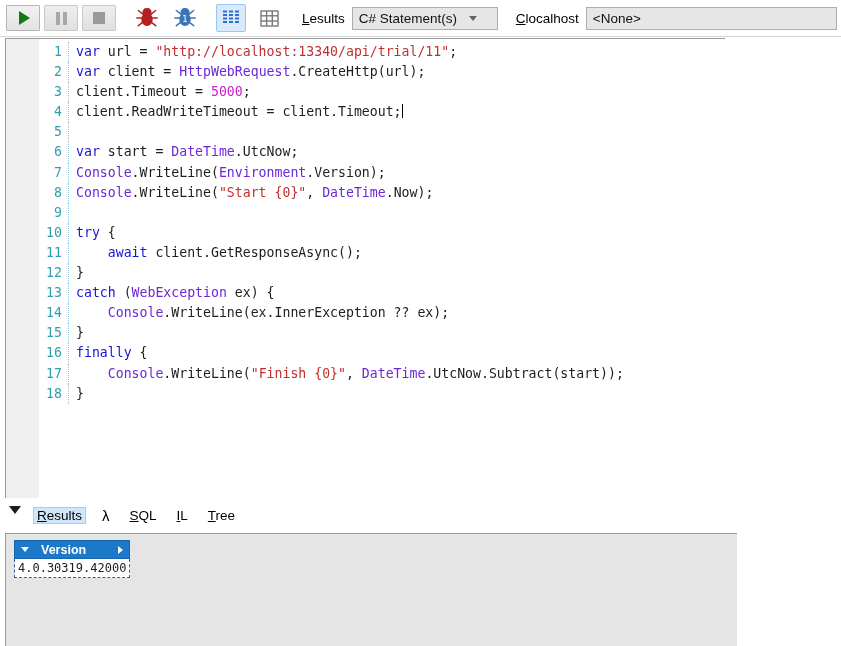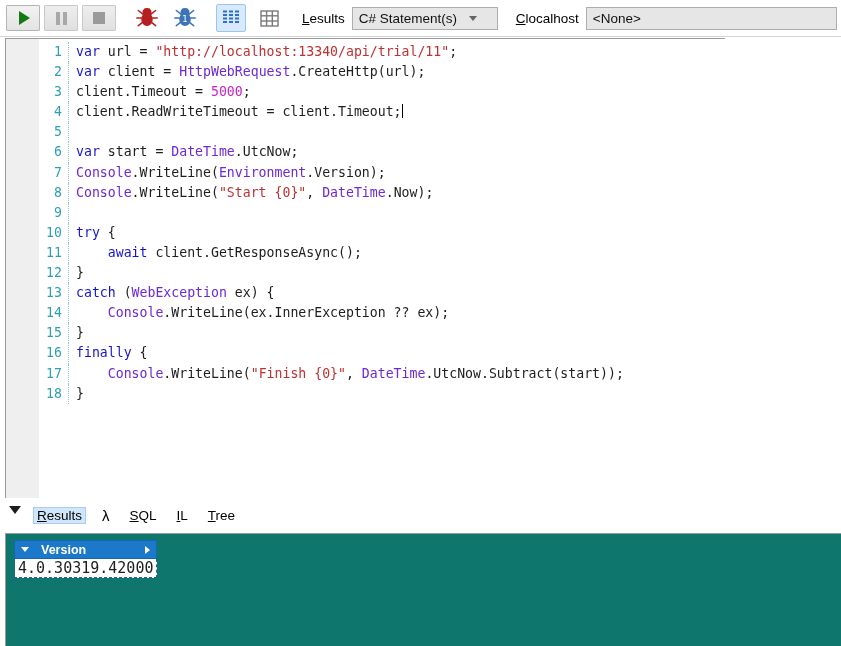--- a/index.html
+++ b/index.html
@@ -134,23 +134,23 @@
     font-size:13.5px; color:#000;
     margin-left: 12px; padding: 1px 4px;
     white-space:nowrap;
   }
   .tab.active { background:#cfe6fb; border:1px solid #a8cdf0; padding:0 3px; }
   .tab u { text-decoration: underline; }
   .tab.lam { font-size:15px; }
 
   
   .results {
-    position:absolute; left:5px; top:533px; width:836px; height:113px;
+    position:absolute; left:5px; top:533px; width:732px; height:113px;
     border-top:1px solid #9a9a9a; border-left:1px solid #9a9a9a;
-    background:#0f766e;
+    background:#e5e5e5;
     overflow:hidden;
   }
   .grid-table {
     position:absolute; left:8px; top:6px;
     border-collapse:collapse;
     font-family:"Liberation Sans", sans-serif;
   }
   .grid-head {
     background:#1c78c8; color:#ffffff;
     font-size:12.5px; font-weight:bold;
@@ -168,21 +168,21 @@
     border-top:5px solid #ffffff;
   }
   .hd-tri-right {
     width:0;height:0; margin-left:auto;
     border-top:4px solid transparent;
     border-bottom:4px solid transparent;
     border-left:5px solid #ffffff;
   }
   .grid-cell {
     font-family:"DejaVu Sans Mono", monospace;
-    font-size:15px; color:#1d1d1d;
+    font-size:12px; color:#1d1d1d;
     background:#ffffff;
     height:19px; padding:0 3px;
     border:1px dashed #2a5d9e;
     border-top:1px solid #2a5d9e;
     white-space:nowrap;
   }
   .console-out {
     position:absolute; left:8px; top:53px;
     font-family:"DejaVu Sans Mono", monospace;
     font-size:12.8px; line-height:17px;

